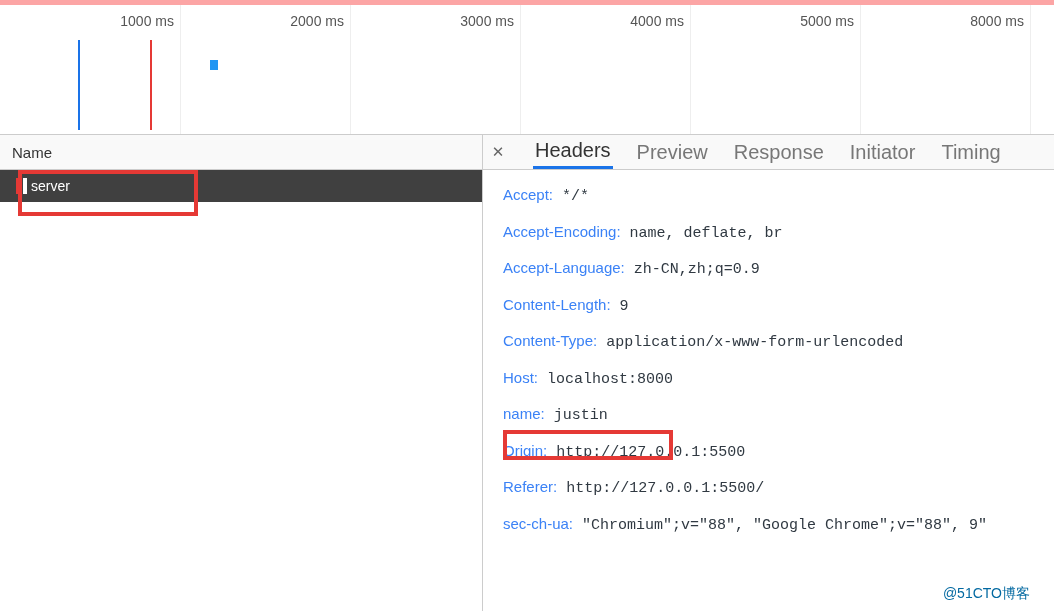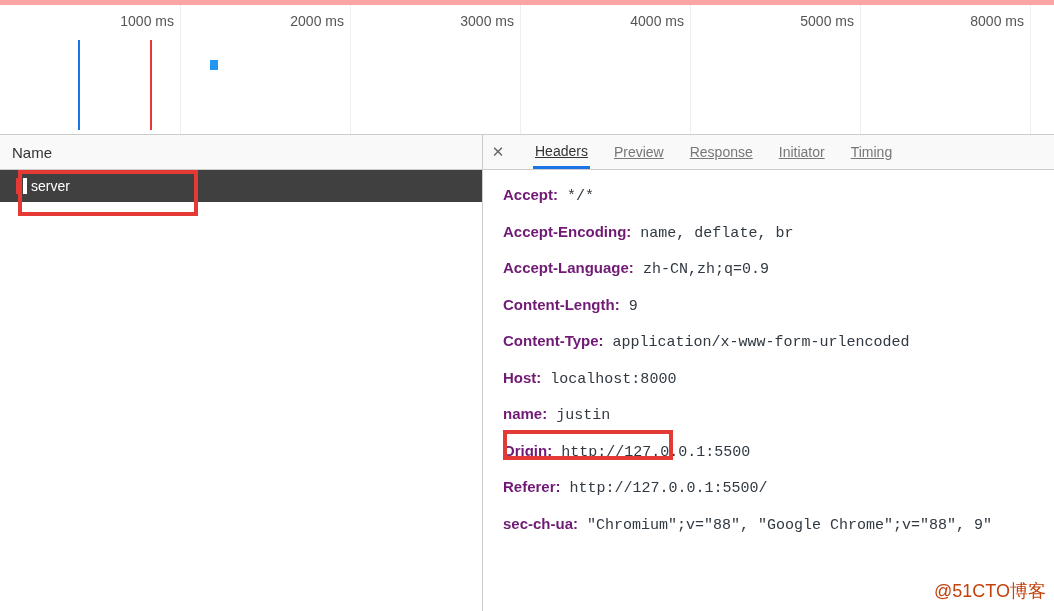--- a/index.html
+++ b/index.html
@@ -126,55 +126,54 @@
       background:#f9f9f9;
       gap:22px;
     }
     .close-btn {
       width:18px;height:18px;
       display:flex;align-items:center;justify-content:center;
       color:#666;font-size:15px;cursor:pointer;
       margin-right:4px;
     }
     .tab {
-      font-size:14px;
+      font-size:20px;
       color:#777;
       padding:0 2px;
       height:100%;
       display:flex;align-items:center;
       cursor:pointer;
-      text-decoration:underline;
     }
     .tab.active {
       color:#333;
       border-bottom:3px solid #1a73e8;
       font-weight:500;
     }
     .headers-body {
       flex:1;
       overflow:auto;
       padding:8px 0 0 20px;
     }
     .hdr-line {
       padding:6px 0;
       font-size:15px;
       font-family: Menlo, Consolas, "Courier New", monospace;
       line-height:1.5;
       color:#303942;
     }
     .hdr-line b {
       font-family: "Segoe UI", Arial, sans-serif;
-      font-weight:700;
-      color:#701a75;
+      font-weight:400;
+      color:#3b82f6;
     }
     .watermark {
       position:absolute;
-      right:8px; bottom:8px;
-      font-size:18px;
-      color:#c2410c;
+      right:24px; bottom:8px;
+      font-size:14px;
+      color:#0369a1;
       pointer-events:none;
     }
   </style>
 </head>
 <body>
 
 <div class="filter-row">
   <input type="checkbox" style="">
   <span>Blocked Requests</span>
 </div>

